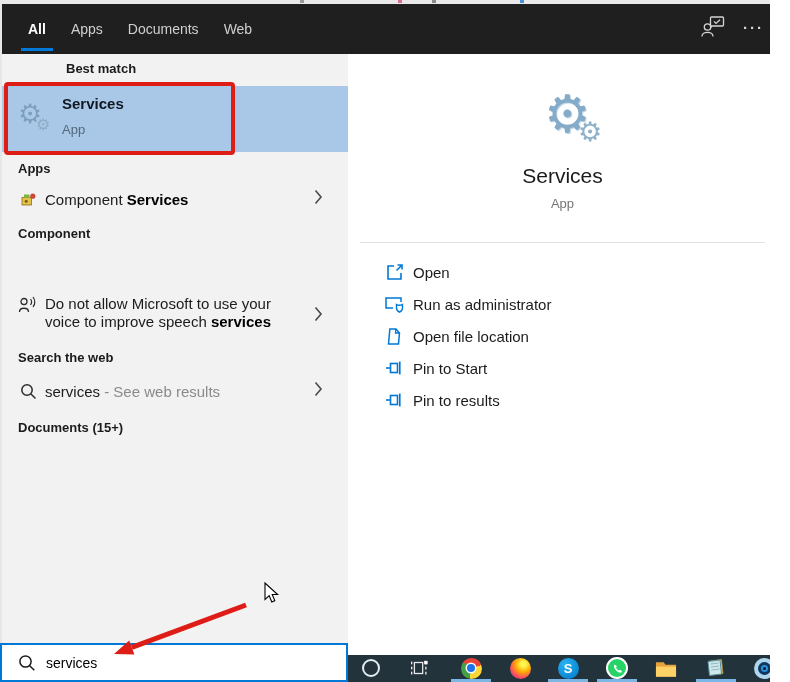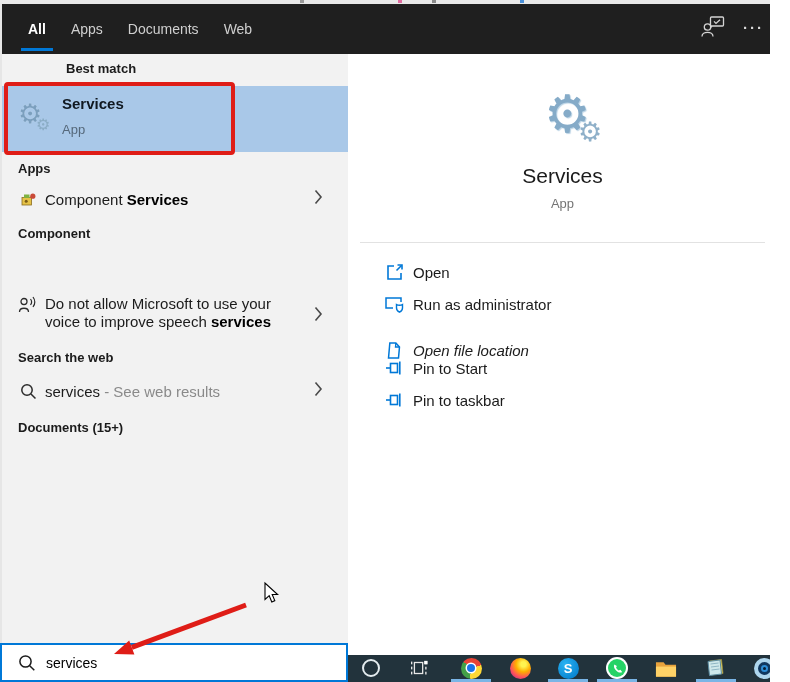--- a/index.html
+++ b/index.html
@@ -237,21 +237,21 @@
     <div class="action" style="top:234px;">
       <span class="aic">
         <svg width="20" height="19" viewBox="0 0 20 19">
           <path d="M17 7 V3 H2 V13 H9" fill="none" stroke="#0078d7" stroke-width="1.5"></path>
           <path d="M12.5 9.5 q3,1.6 6,0 v3.4 q0,2.7 -3,4.2 q-3,-1.5 -3,-4.2 z" fill="none" stroke="#0078d7" stroke-width="1.4"></path>
         </svg>
       </span>
       <span class="atxt">Run as administrator</span>
     </div>
 
-    <div class="action" style="top:280px;font-style:italic;">
+    <div class="action" style="top:266px;">
       <span class="aic">
         <svg width="19" height="19" viewBox="0 0 19 19">
           <path d="M5 2 H11 L15 6 V17 H5 Z" fill="none" stroke="#0078d7" stroke-width="1.5" transform="skewX(-5)"></path>
           <path d="M11 2 V6 H15" fill="none" stroke="#0078d7" stroke-width="1.3" transform="skewX(-5)"></path>
         </svg>
       </span>
       <span class="atxt">Open file location</span>
     </div>
 
     <div class="action" style="top:298px;">
@@ -266,21 +266,21 @@
     </div>
 
     <div class="action" style="top:330px;">
       <span class="aic">
         <svg width="19" height="18" viewBox="0 0 19 18">
           <line x1="1" y1="9" x2="5.5" y2="9" stroke="#0078d7" stroke-width="1.6"></line>
           <rect x="5.5" y="4.5" width="7" height="9" fill="none" stroke="#0078d7" stroke-width="1.6"></rect>
           <line x1="14.8" y1="2.5" x2="14.8" y2="15.5" stroke="#0078d7" stroke-width="1.6"></line>
         </svg>
       </span>
-      <span class="atxt">Pin to taskbar</span>
+      <span class="atxt">Pin to results</span>
     </div>
   </div>
 
   <div class="abs search-box">
     <span class="sic">
       <svg width="18" height="18" viewBox="0 0 18 18">
         <circle cx="7.5" cy="7.5" r="5.6" fill="none" stroke="#1b1b1b" stroke-width="1.5"></circle>
         <line x1="11.7" y1="11.7" x2="16.3" y2="16.3" stroke="#1b1b1b" stroke-width="1.5"></line>
       </svg>
     </span>

